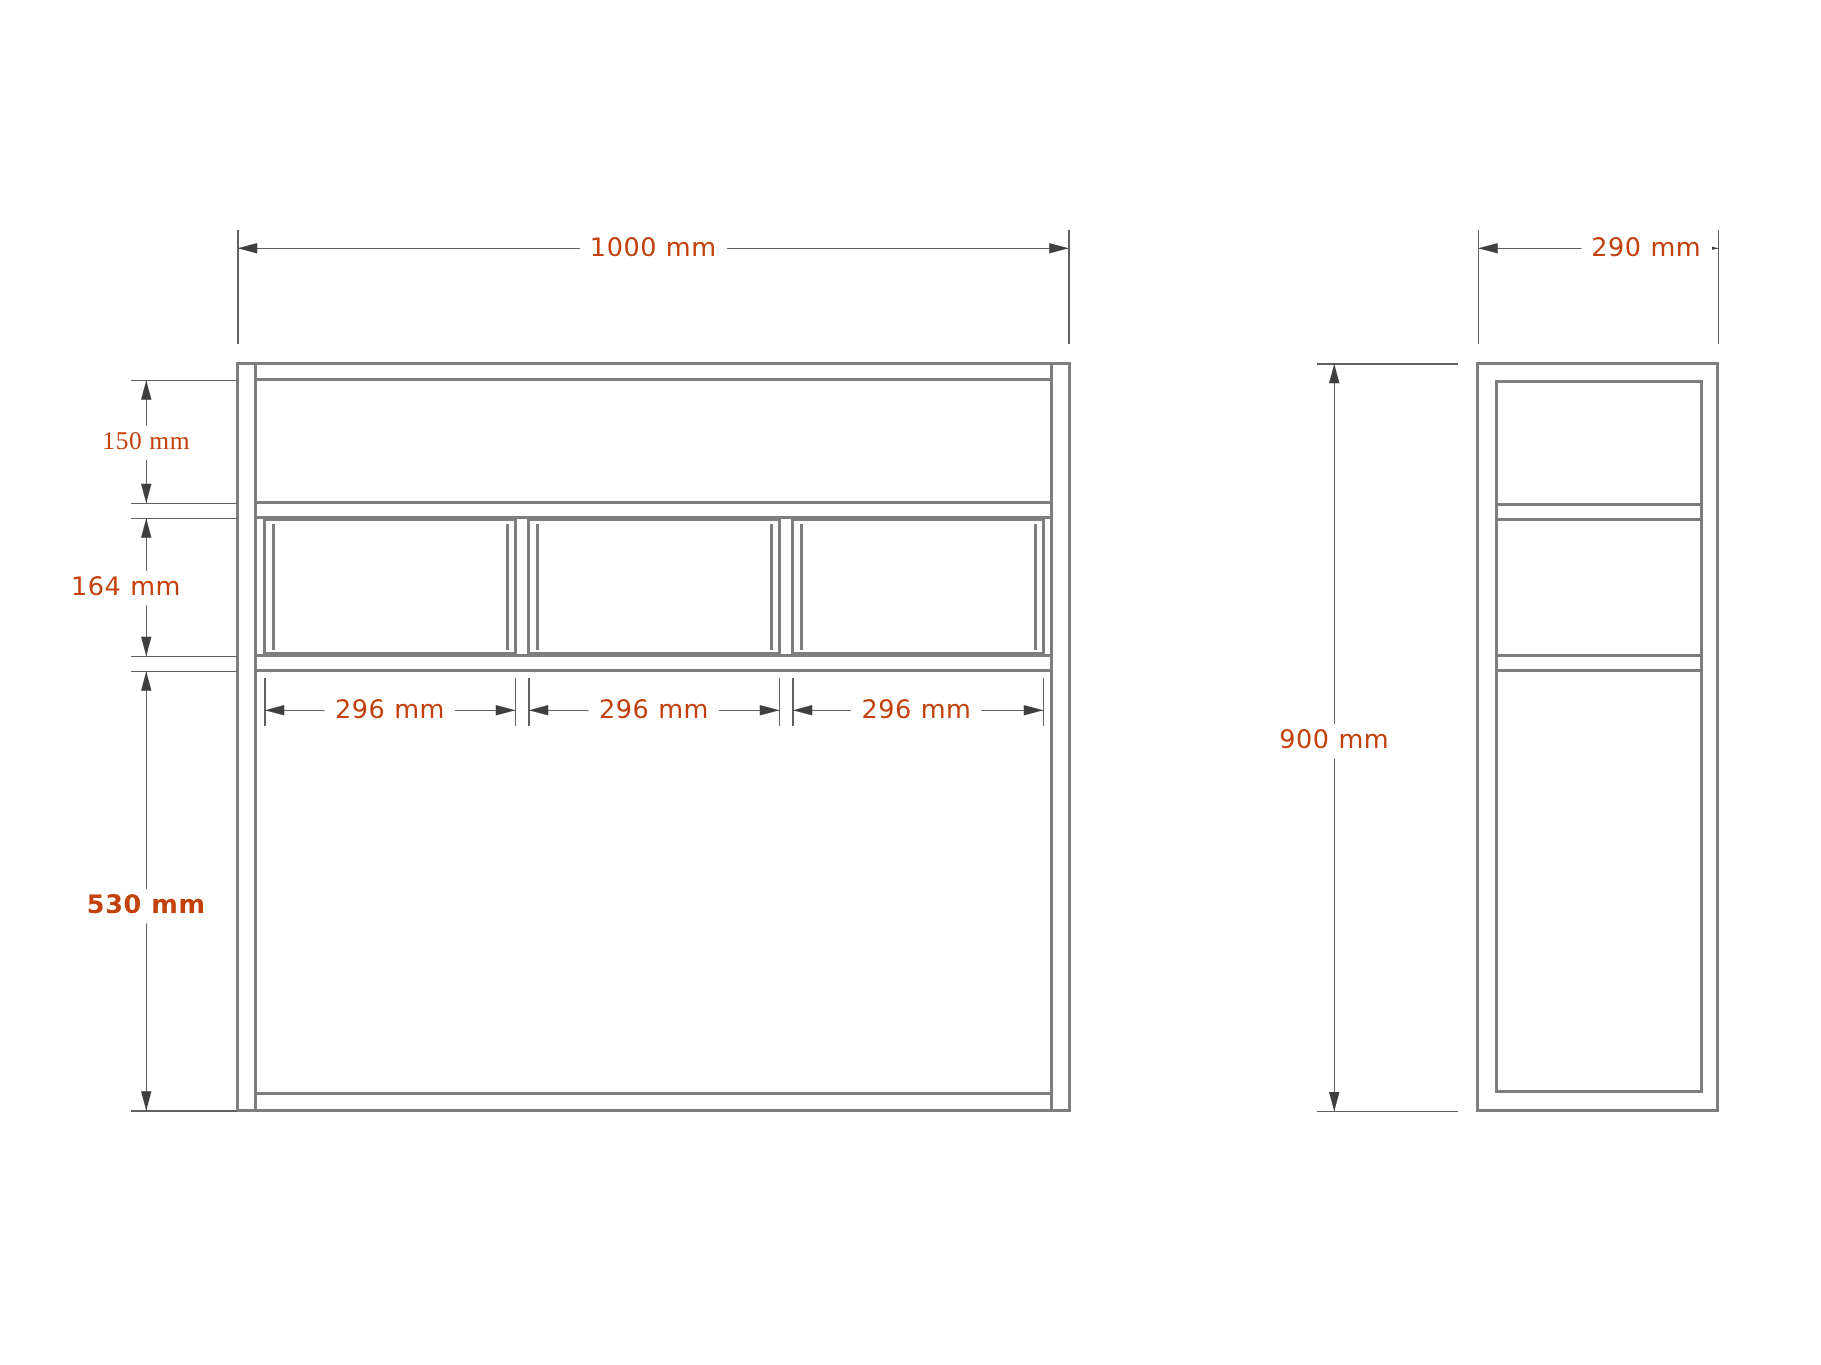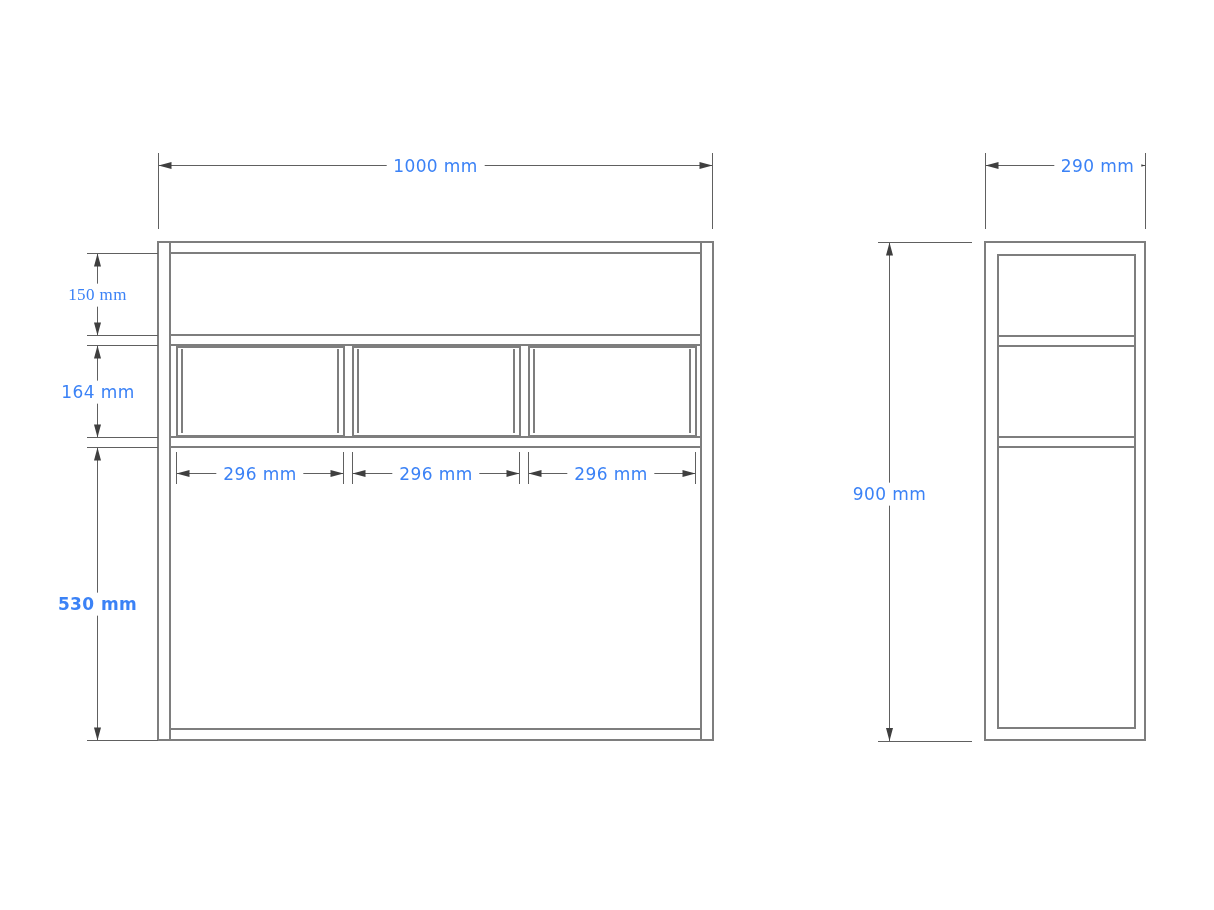--- a/index.html
+++ b/index.html
@@ -20,21 +20,21 @@
     left: 0;
     top: 0;
   }
   .dim-label {
     position: absolute;
     transform: translate(-50%, -50%);
     background: #ffffff;
     padding: 2px 7px;
     font-size: 17px;
     line-height: 1.1;
-    color: #3b82f6;
+    color: #c2410c;
     white-space: nowrap;
     letter-spacing: 0.4px;
   }
 </style>
 </head>
 <body>
 
 <div id="drawing-page">
 
   <svg width="1214" height="910" viewBox="0 0 1214 910">
@@ -149,21 +149,21 @@
       <path d="M889.5,741 L886,728 L893,728 Z"></path>
     </g>
   </svg>
 
   <span class="dim-label" style="left:435.5px; top:166px;">1000 mm</span>
 
   <span class="dim-label" style="left:1065.5px; top:166px;margin-left:32px;">290 mm</span>
 
   <span class="dim-label" style="left:97.5px; top:295px;font-family:Liberation Serif, serif;">150 mm</span>
 
-  <span class="dim-label" style="left:98px; top:392px;">164 mm</span>
+  <span class="dim-label" style="left:84px; top:392px;">164 mm</span>
 
   <span class="dim-label" style="left:97.5px; top:604px;font-weight:bold;">530 mm</span>
 
   <span class="dim-label" style="left:260px; top:474px;">296 mm</span>
 
   <span class="dim-label" style="left:436px; top:474px;">296 mm</span>
 
   <span class="dim-label" style="left:611px; top:474px;">296 mm</span>
 
   <span class="dim-label" style="left:889.5px; top:494px;">900 mm</span>

